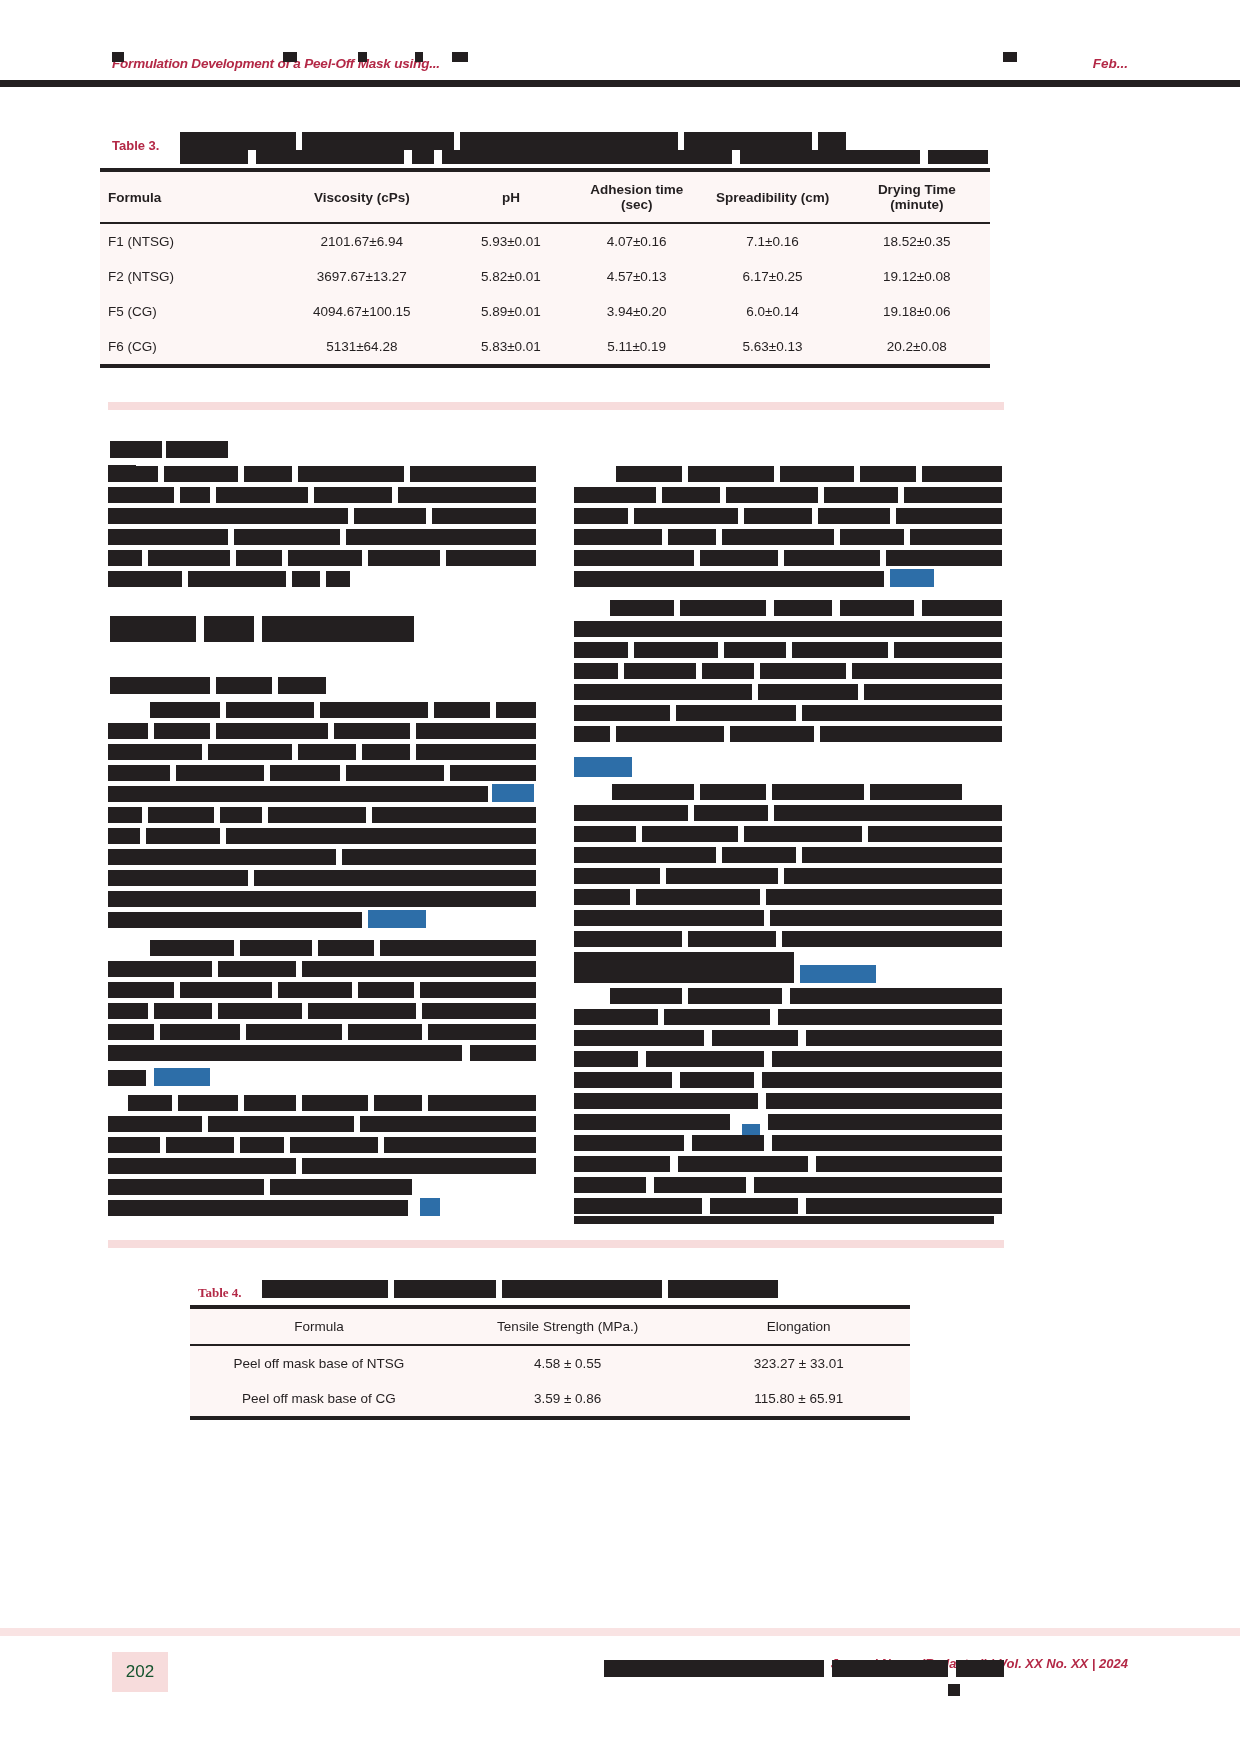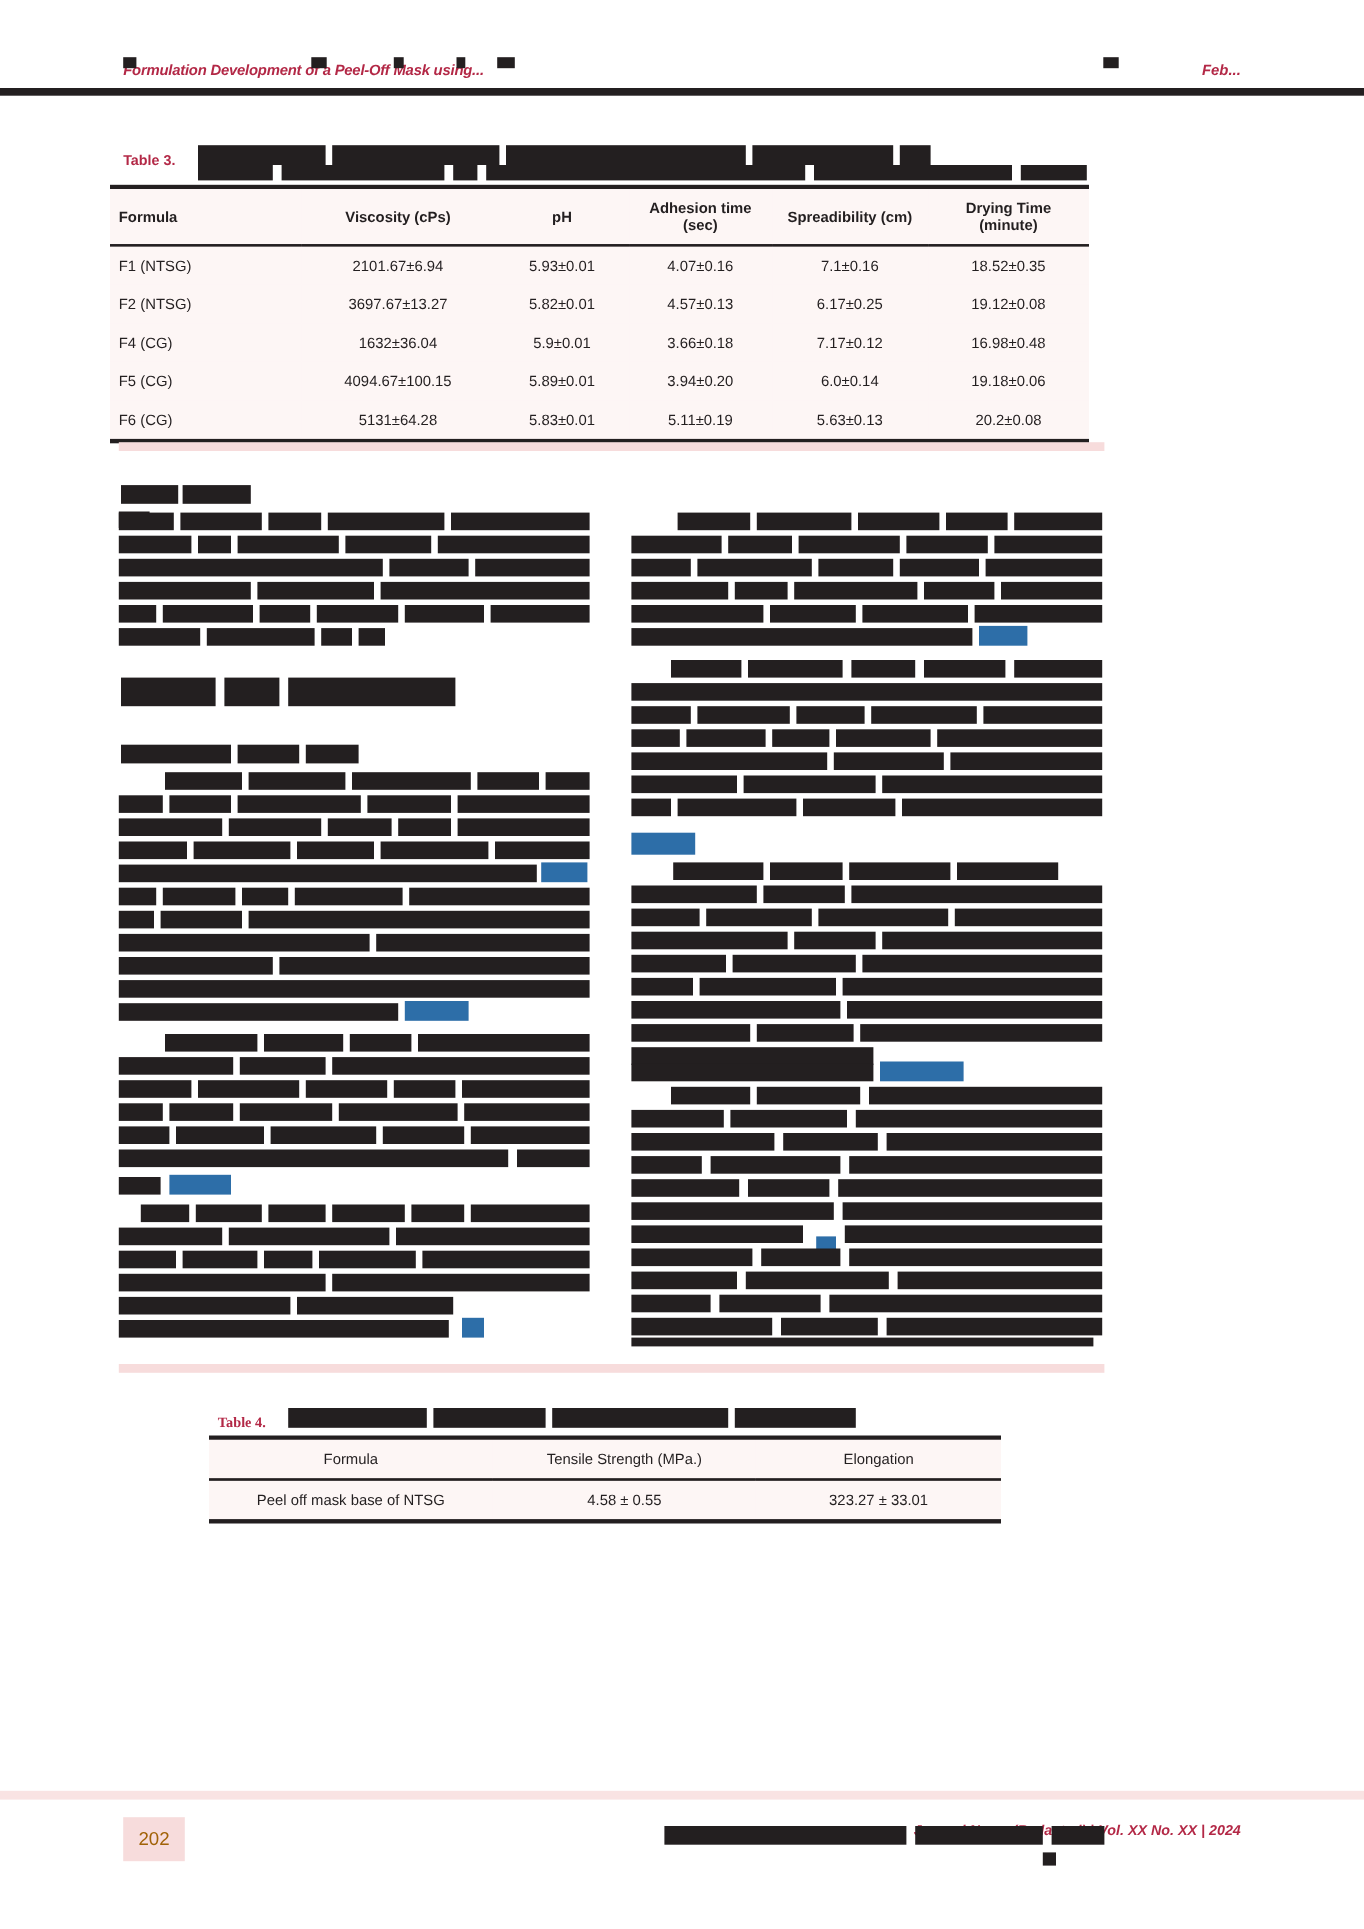--- a/index.html
+++ b/index.html
@@ -116,21 +116,21 @@
     height: 8px;
     background: #f9e3e3;
   }
   .pagenum-box {
     position: absolute;
     left: 112px;
     top: 1652px;
     width: 56px;
     height: 40px;
     background: #f7dcdc;
-    color: #a16207;
+    color: #14532d;
     font-size: 17px;
     display: flex;
     align-items: center;
     justify-content: center;
   }
   .footer-right {
     position: absolute;
     right: 112px;
     top: 1656px;
     font-size: 13px;
@@ -194,28 +194,20 @@
       </tr>
       <tr>
         <td class="lead">F2 (NTSG)</td>
         <td>3697.67±13.27</td>
         <td>5.82±0.01</td>
         <td>4.57±0.13</td>
         <td>6.17±0.25</td>
         <td>19.12±0.08</td>
       </tr>
       <tr>
-        <td class="lead">F4 (CG)</td>
-        <td>1632±36.04</td>
-        <td>5.9±0.01</td>
-        <td>3.66±0.18</td>
-        <td>7.17±0.12</td>
-        <td>16.98±0.48</td>
-      </tr>
-      <tr>
         <td class="lead">F5 (CG)</td>
         <td>4094.67±100.15</td>
         <td>5.89±0.01</td>
         <td>3.94±0.20</td>
         <td>6.0±0.14</td>
         <td>19.18±0.06</td>
       </tr>
       <tr>
         <td class="lead">F6 (CG)</td>
         <td>5131±64.28</td>
@@ -550,20 +542,25 @@
         <th style="width:240px; font-weight:normal;">Tensile Strength (MPa.)</th>
         <th style="width:220px; font-weight:normal;text-align:center;">Elongation</th>
       </tr>
     </thead>
     <tbody>
       <tr>
         <td>Peel off mask base of NTSG</td>
         <td>4.58 ± 0.55</td>
         <td>323.27 ± 33.01</td>
       </tr>
+      <tr>
+        <td>Peel off mask base of CG</td>
+        <td>3.59 ± 0.86</td>
+        <td>115.80 ± 65.91</td>
+      </tr>
     </tbody>
   </table>
   <div class="tbl-bot-rule"></div>
 </div>
 
 <div class="footer-rule"></div>
 <div class="pagenum-box">202</div>
 <div class="footer-right">Journal Name (Redacted)  |  Vol. XX No. XX  |  2024</div>
 <div class="rd" style="left:604px; top:1660px; width:220px; height:17px;"></div>
 <div class="rd" style="left:832px; top:1660px; width:116px; height:17px;"></div>

